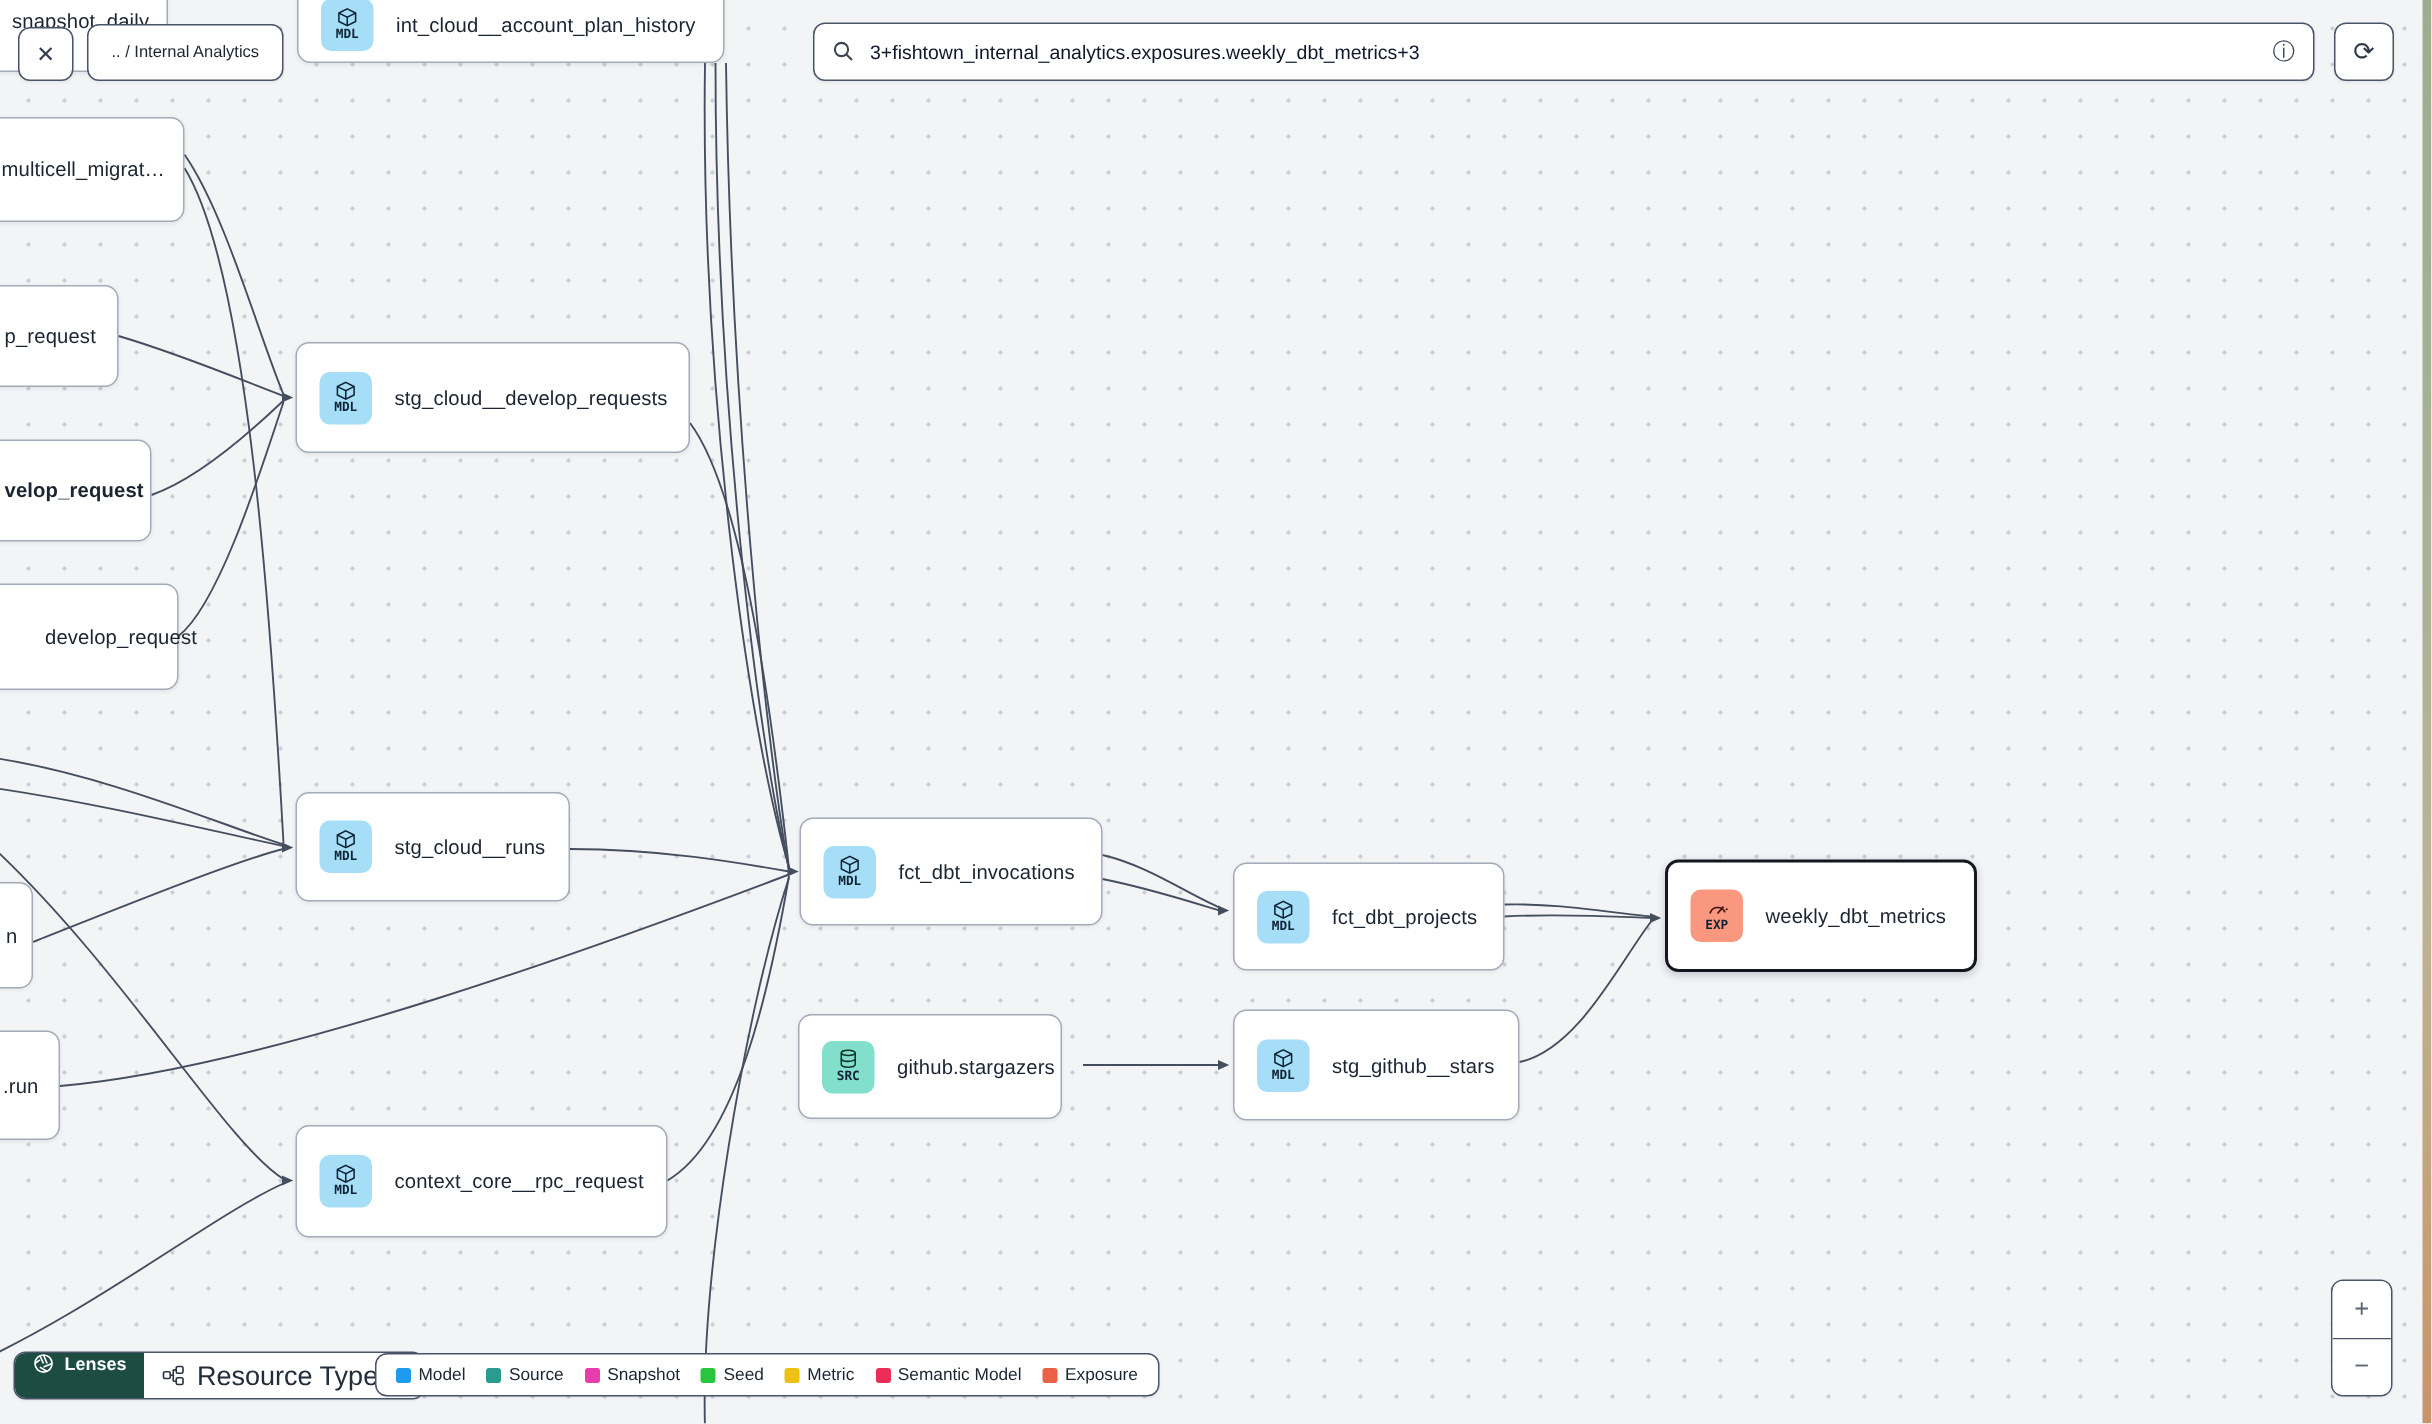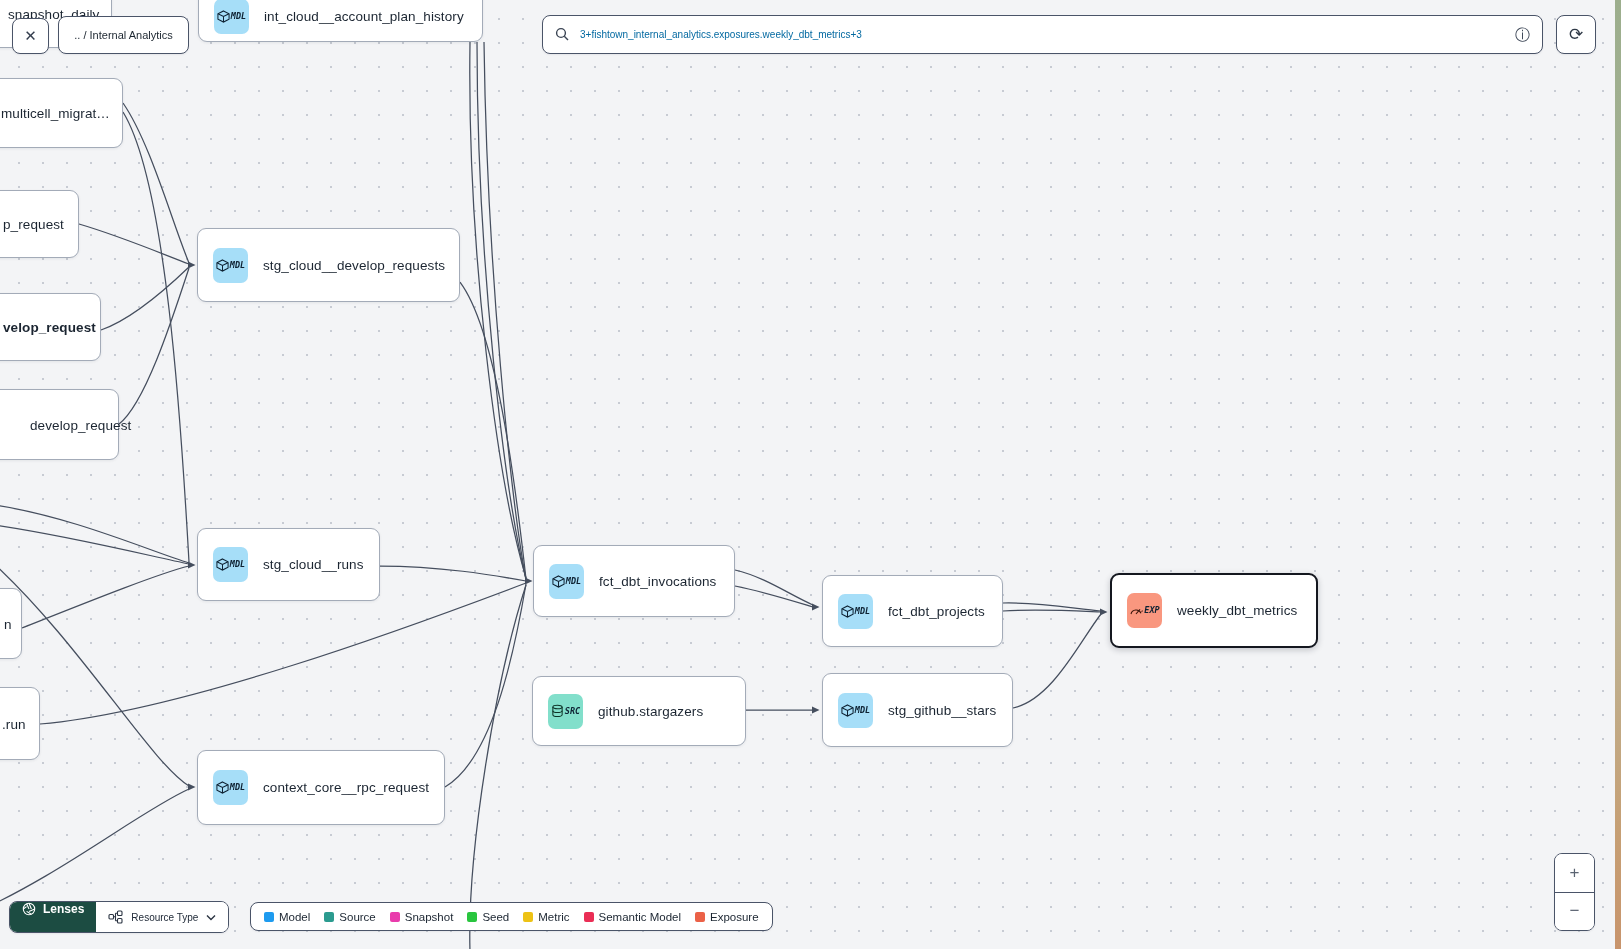--- a/index.html
+++ b/index.html
@@ -14,47 +14,47 @@
 
   
   .node{position:absolute;z-index:2;background:#fff;border:1px solid #a3abb8;
     border-radius:9px;box-shadow:0 1px 3px rgba(16,24,40,.07);
     display:flex;align-items:center;gap:15px;padding-left:15px;box-sizing:border-box;}
   .node.selected{border:2px solid #14171f;box-shadow:0 2px 6px rgba(16,24,40,.22);}
   .nlabel{font-size:13.5px;color:#1b2531;letter-spacing:.1px;white-space:nowrap;}
   .node.clip{padding-left:0;}
   .node.clip .nlabel{position:absolute;top:50%;transform:translateY(-50%);}
   .badge{width:35px;height:35px;border-radius:7px;flex:0 0 auto;
-    display:flex;align-items:center;justify-content:center;gap:1px;font-style:italic;}
+    display:flex;flex-direction:column;align-items:center;justify-content:center;gap:1px;}
   .badge .btxt{font-family:"DejaVu Sans Mono",monospace;font-size:8.5px;font-weight:bold;
     color:#0e2233;line-height:1;}
   .badge svg{display:block;}
 
   
   .ctl{position:absolute;z-index:5;background:#fff;border:1px solid #4a5468;
     border-radius:8px;box-sizing:border-box;box-shadow:0 1px 2px rgba(16,24,40,.06);}
   .close-btn{left:12px;top:18px;width:37px;height:36px;display:flex;align-items:center;
     justify-content:center;font-size:15px;color:#333d4d;cursor:pointer;}
   .crumb{left:58px;top:16px;width:131px;height:38px;display:flex;align-items:center;
     justify-content:center;font-size:11px;color:#1c2630;cursor:pointer;}
   .searchbox{left:542px;top:15px;width:1001px;height:39px;display:flex;align-items:center;
     padding:0 12px;gap:9px;}
   .searchbox .sicon{color:#3b4554;font-size:14px;line-height:1;}
   .searchbox input{flex:1;border:none;outline:none;font-family:"Liberation Sans",sans-serif;
-    font-size:10px;color:#0369a1;background:transparent;}
+    font-size:13px;color:#0f172a;background:transparent;}
   .searchbox .infoicon{color:#3c4656;font-size:15px;line-height:1;cursor:pointer;}
   .refresh-btn{left:1556px;top:15px;width:40px;height:39px;display:flex;align-items:center;
     justify-content:center;font-size:17px;color:#2e3846;cursor:pointer;}
 
   
   .lenses-pill{left:9px;top:901px;height:32px;display:flex;align-items:stretch;
     overflow:hidden;padding:0;}
   .lenses-dark{background:#1c4c42;color:#fff;display:flex;align-items:flex-start;gap:7px;
     padding:0 12px;font-size:12px;font-weight:bold;cursor:pointer;}
-  .rtype{display:flex;align-items:center;gap:8px;padding:0 12px;font-size:10px;
+  .rtype{display:flex;align-items:center;gap:8px;padding:0 12px;font-size:18px;
     color:#222c3a;cursor:pointer;background:#fff;}
   .legend-pill{left:250px;top:902px;height:29px;display:flex;
     gap:14px;padding:0 13px;}
   .litem{display:flex;align-items:center;gap:5px;font-size:11.5px;color:#1b2531;white-space:nowrap;}
   .swatch{width:10px;height:10px;border-radius:2px;display:inline-block;}
 
   
   .zoomctl{left:1554px;top:853px;width:41px;height:78px;display:flex;flex-direction:column;
     overflow:hidden;padding:0;}
   .zbtn{flex:1;display:flex;align-items:center;justify-content:center;font-size:17px;
@@ -195,21 +195,21 @@
       <svg width="14" height="12" viewBox="0 0 14 12" fill="none" stroke="#3a150c" stroke-width="1.1">
           <path d="M2 9 A 5.3 5.3 0 0 1 12 8.2"></path>
           <path d="M7 9 L 11 4.4"></path>
           <path d="M12.6 6.6 l 1 -.9"></path>
         </svg>
       <span class="btxt">EXP</span>
     </span>
     <span class="nlabel">weekly_dbt_metrics</span>
   </div>
 
-  <div class="node" style="left:532px;top:676px;width:214px;height:70px;">
+  <div class="node" style="left:532px;top:676px;width:176px;height:70px;">
     <span class="badge" style="background:#82dfcb">
       <svg width="13" height="14" viewBox="0 0 14 14" fill="none" stroke="#0e3327" stroke-width="1.1">
           <ellipse cx="7" cy="2.6" rx="5" ry="1.9"></ellipse>
           <path d="M2 2.6 V 11 a 5 1.9 0 0 0 10 0 V 2.6"></path>
           <path d="M2 6.8 a 5 1.9 0 0 0 10 0"></path>
         </svg>
       <span class="btxt">SRC</span>
     </span>
     <span class="nlabel">github.stargazers</span>
   </div>

